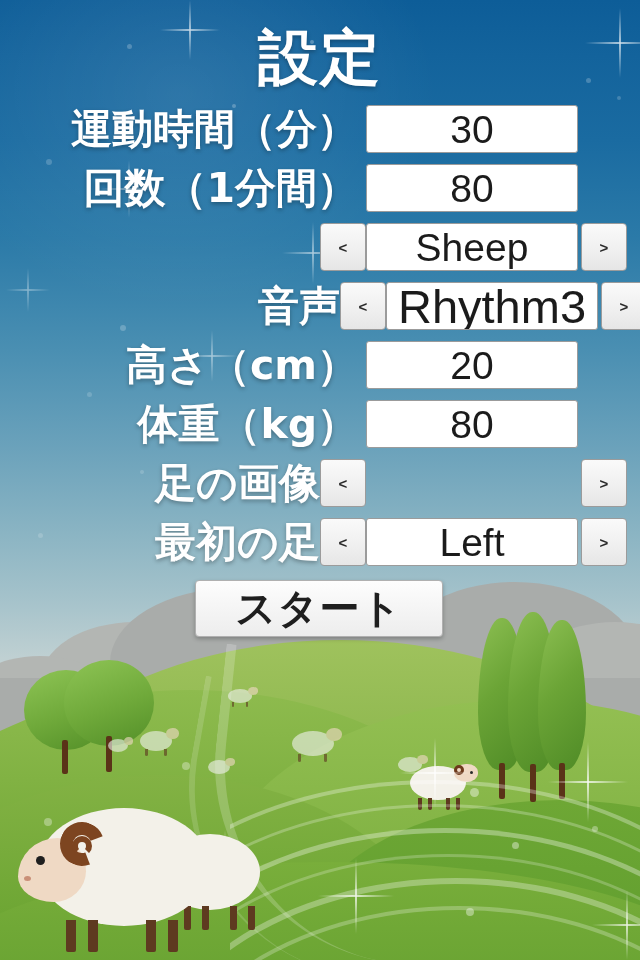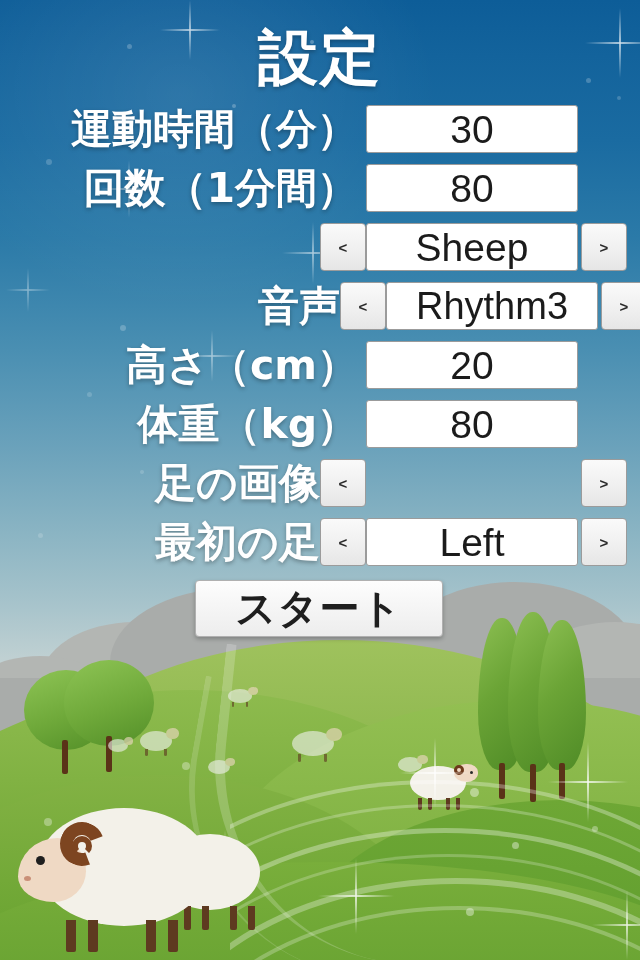--- a/index.html
+++ b/index.html
@@ -115,21 +115,21 @@
 
   .field{
     position:absolute;left:366px;top:0;width:212px;height:48px;
     background:#ffffff;border:1px solid #9b9b9b;border-radius:3px;
     box-sizing:border-box;
     display:flex;align-items:center;justify-content:center;
     color:#1b1b1b;font-size:39px;line-height:1;
     font-family:"Liberation Sans","DejaVu Sans",sans-serif;
     overflow:hidden;
   }
-  .field.tight{font-size:38px;}
+  .field.tight{font-size:47px;}
 
   .arrow{
     position:absolute;top:0;width:46px;height:48px;
     background:linear-gradient(180deg,#fafafa 0%,#efefef 60%,#e6e6e6 100%);
     border:1px solid #9b9b9b;border-radius:4px;box-sizing:border-box;
     display:flex;align-items:center;justify-content:center;
     color:#2a2a2a;font-size:15px;font-weight:700;
     font-family:"Liberation Sans","DejaVu Sans",sans-serif;
   }
   .arrow.left{left:320px;}

